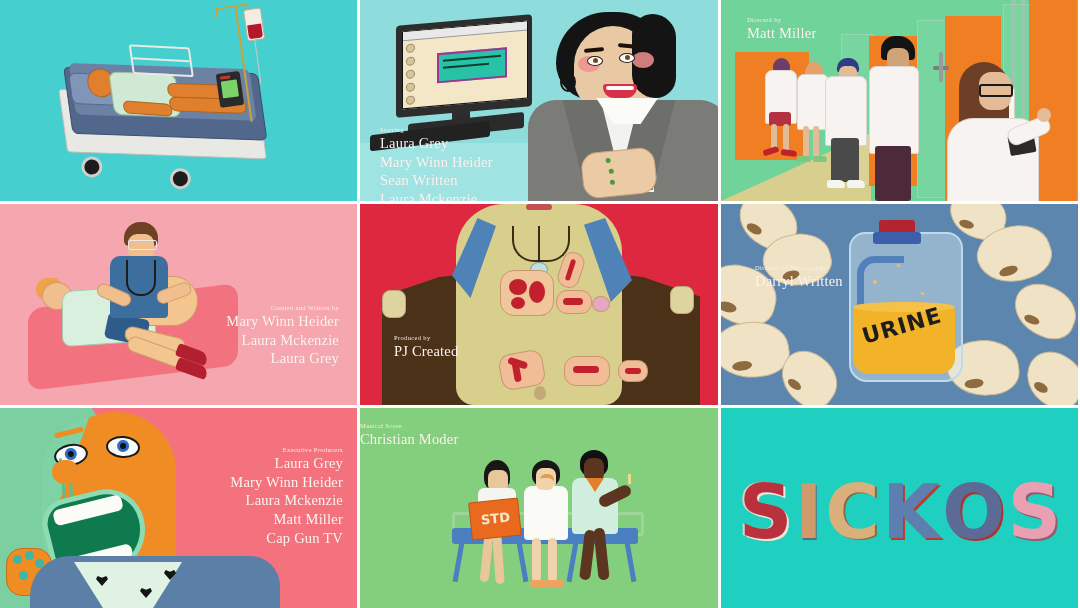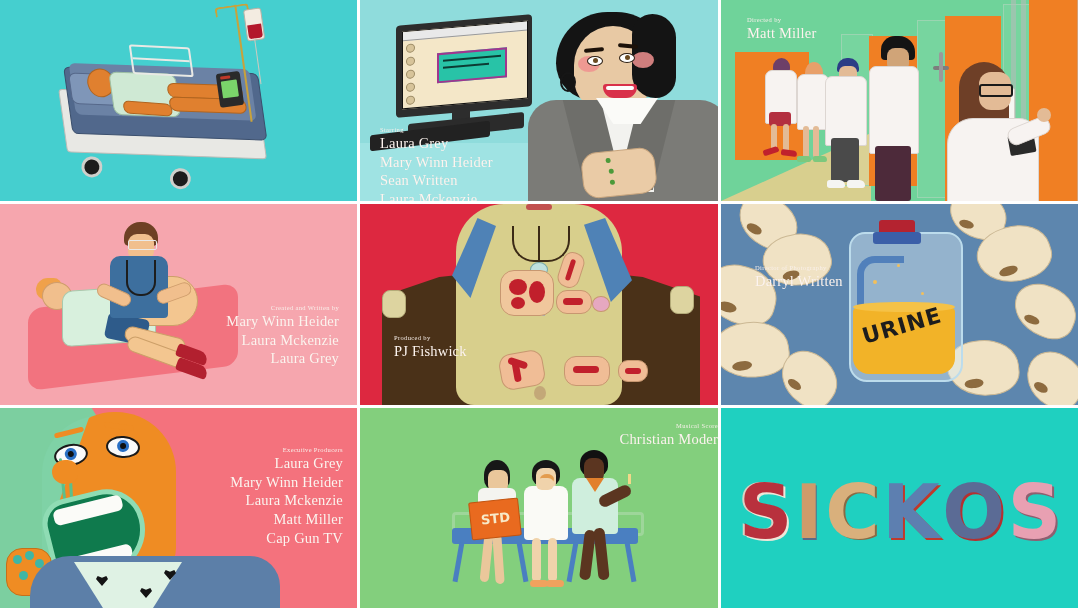--- a/index.html
+++ b/index.html
@@ -11,21 +11,21 @@
         gap:3px;background:#ffffff;}
   .panel{position:relative;overflow:hidden;}
 
   
   .credit{position:absolute;color:#fdf4ef;z-index:40;
           text-shadow:0 0 1px rgba(0,0,0,.06);line-height:1.28;}
   .credit .role{font-size:6.5px;letter-spacing:.35px;opacity:.95;
                 font-family:"Liberation Serif",serif;}
   .credit .name{font-size:14.5px;letter-spacing:.2px;}
   .c-right{text-align:right;}
-  .c-center{text-align:right;}
+  .c-center{text-align:left;}
   .c-left{text-align:left;}
 
   
   .p1{background:#45cfcf;}
   .bed-wrap{position:absolute;left:52px;top:28px;width:250px;height:160px;
             transform:rotate(-8deg);}
   .bed-frame{position:absolute;left:10px;top:62px;width:195px;height:62px;
              background:#e8e8e4;border:1px solid #bdbdb8;border-radius:4px;
              transform:skewY(10deg);}
   .bed-mat{position:absolute;left:18px;top:40px;width:190px;height:66px;
@@ -641,21 +641,21 @@
       </div>
     <div class="sore s7">
         <i></i>
       </div>
     <div class="navel"></div>
     <div class="fist fist-l"></div>
     <div class="fist fist-r"></div>
 
     <div class="credit c-left" style="left:34px;top:130px;">
       <div class="role">Produced by</div>
-      <div class="name">PJ Fishwick</div>
+      <div class="name">PJ Created</div>
     </div>
   </div>
 
   <div class="panel p6">
 
     <div class="nose n1"></div>
     <div class="nose n2"></div>
     <div class="nose n3"></div>
     <div class="nose n4"></div>
     <div class="nose n5"></div>

